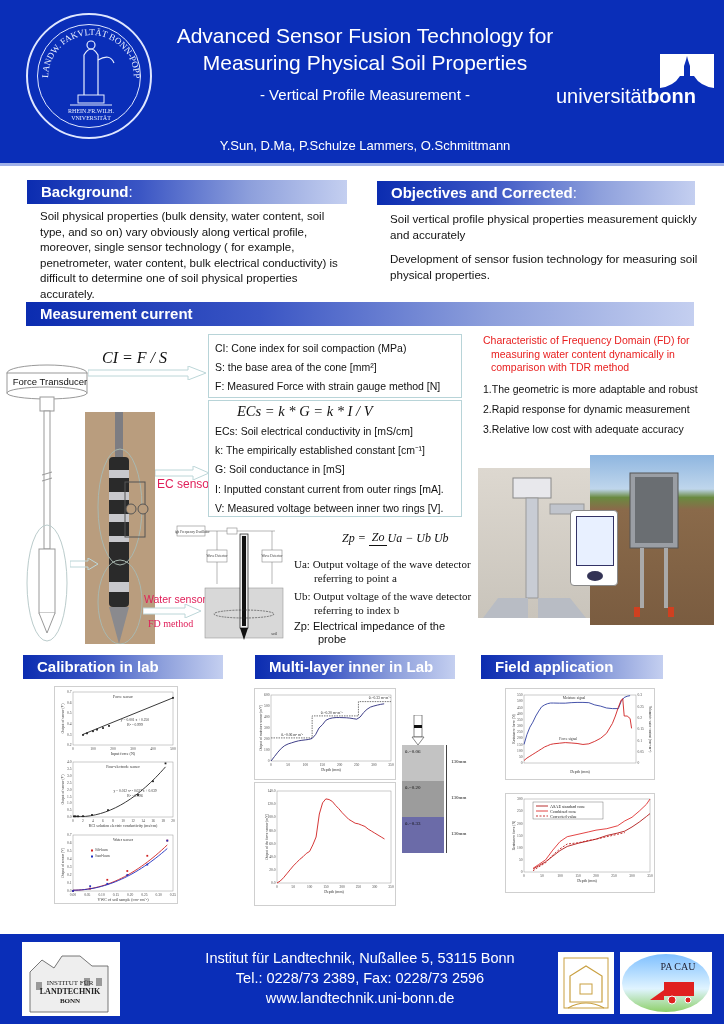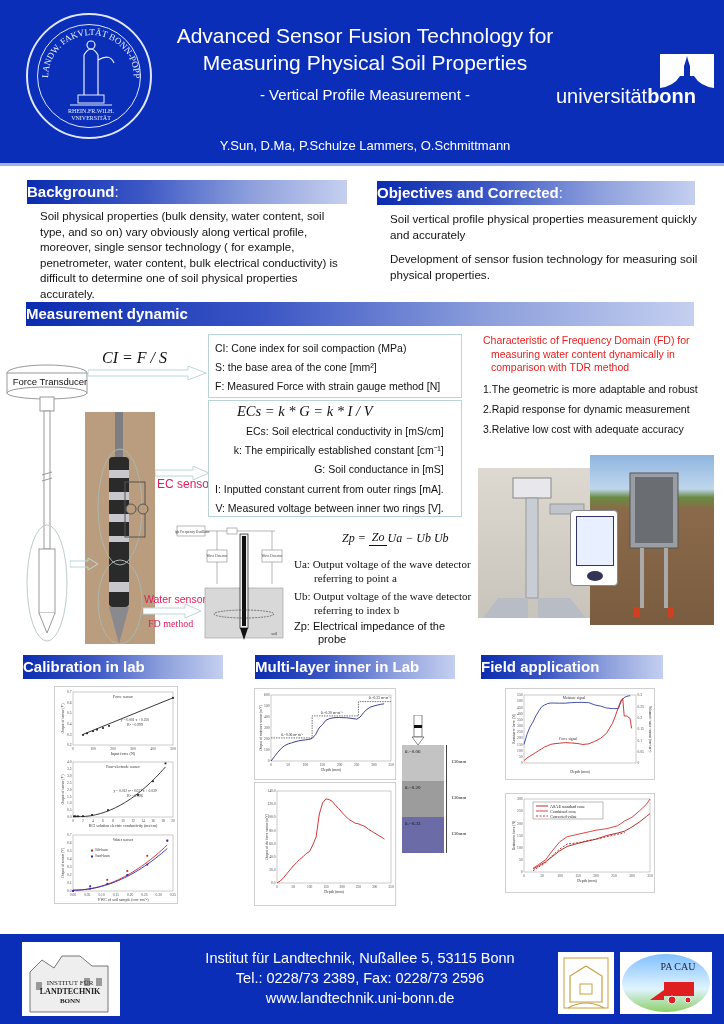--- a/index.html
+++ b/index.html
@@ -13,21 +13,21 @@
   .seal svg { position: absolute; left: 0; top: 0; }
   .title { position: absolute; left: 140px; top: 22px; width: 450px; text-align: center; color: #fff; font-size: 21px; line-height: 27px; }
   .subtitle { position: absolute; left: 140px; top: 86px; width: 450px; text-align: center; color: #fff; font-size: 15px; }
   .authors { position: absolute; left: 140px; top: 138px; width: 450px; text-align: center; color: #fff; font-size: 13px; }
   .ubonn { position: absolute; left: 556px; top: 54px; width: 158px; height: 54px; }
   .ubonn .tower { position: absolute; right: 0; top: 0; width: 54px; height: 52px; background: #fff; }
   .ubonn .label { position: absolute; left: 0; bottom: 0; color: #fff; font-size: 20px; white-space: nowrap; }
   .ubonn .label b { font-weight: bold; }
 
   
-  .sec { position: absolute; height: 24px; background: linear-gradient(90deg, #0b2cb0 0%, #3a55c4 35%, #8ea0dc 70%, #c4cff0 100%); color: #fff; font-weight: bold; font-size: 14px; line-height: 24px; }
+  .sec { position: absolute; height: 24px; background: linear-gradient(90deg, #0b2cb0 0%, #3a55c4 35%, #8ea0dc 70%, #c4cff0 100%); color: #fff; font-weight: bold; font-size: 14px; line-height: 24px; padding-left: 14px; }
   .sec.big { font-size: 15px; }
 
   .text { position: absolute; font-size: 11.6px; line-height: 15.5px; color: #111; }
 
   
   .boxline { position: absolute; border: 1px solid #b8d4d8; background: #fff; }
   .ital { font-family: "Liberation Serif", serif; font-style: italic; }
   .red { color: #e0205a; }
   .fdred { color: #e82020; }
   .arrow { position: absolute; }
@@ -73,21 +73,21 @@
   </div>
 </div>
 
 <div class="sec big" style="left:27px; top:180px; width:320px;"><span>Background</span><span style="font-weight:normal">:</span></div>
 <div class="text" style="left:40px; top:209px; width:300px; font-size:11.5px;">Soil physical properties (bulk density, water content, soil type, and so on) vary obviously along vertical profile, moreover, single sensor technology ( for example, penetrometer, water content, bulk electrical conductivity)  is difficult to determine one of soil physical properties accurately.</div>
 
 <div class="sec big" style="left:377px; top:181px; width:318px;"><span>Objectives and Corrected</span><span style="font-weight:normal">:</span></div>
 <div class="text" style="left:390px; top:211px; width:310px;">Soil vertical profile physical properties measurement quickly and accurately</div>
 <div class="text" style="left:390px; top:251px; width:310px;">Development of sensor fusion technology for measuring soil physical properties.</div>
 
-<div class="sec big" style="left:26px; top:302px; width:668px;">Measurement dynamic</div>
+<div class="sec big" style="left:26px; top:302px; width:668px;">Measurement current</div>
 
 <svg style="position:absolute; left:0; top:325px;" width="110" height="320">
   <ellipse cx="47" cy="48" rx="40" ry="8" fill="#fff" stroke="#999"></ellipse>
   <rect x="7" y="48" width="80" height="20" fill="#fff" stroke="#999"></rect>
   <ellipse cx="47" cy="68" rx="40" ry="6" fill="#fff" stroke="#999"></ellipse>
   <rect x="40" y="72" width="14" height="14" fill="#fff" stroke="#999"></rect>
   <rect x="44" y="86" width="6" height="138" fill="#fff" stroke="#999"></rect>
   <path d="M42 150 L52 147 M42 156 L52 153" stroke="#999"></path>
   <rect x="39" y="224" width="16" height="64" fill="#fff" stroke="#999"></rect>
   <path d="M39 288 L47 308 L55 288" fill="#fff" stroke="#999"></path>
@@ -126,21 +126,21 @@
     <div>CI: Cone index for soil compaction (MPa)</div>
     <div>S:  the base area of the cone [mm²]</div>
     <div>F:  Measured Force with strain gauge method [N]</div>
   </div>
 </div>
 
 <div class="text red" style="left:157px; top:453px; font-size:12px;margin-top:24px;">EC sensor</div>
 <svg class="arrow" style="left:155px; top:466px;" width="56" height="14">
     <path d="M0 4 H38 V0 L54 7 L38 14 V10 H0 Z" fill="#fff" stroke="#bcd6d8"></path>
   </svg>
-<div class="boxline" style="left:208px; top:400px; width:254px; height:117px;text-align:right;">
+<div class="boxline" style="left:208px; top:400px; width:254px; height:117px;">
   <div class="ital" style="position:absolute; left:28px; top:2px; font-size:14.5px;">ECs = k * G = k * I / V</div>
   <div class="text" style="left:6px; top:21px; font-size:10.5px; line-height:19.2px; white-space:nowrap;">
     <div>ECs: Soil electrical conductivity in [mS/cm]</div>
     <div> k: The empirically established constant [cm⁻¹]</div>
     <div>G: Soil conductance in [mS]</div>
     <div>I:  Inputted constant current from outer rings [mA].</div>
     <div>V: Measured voltage between inner two rings [V].</div>
   </div>
 </div>
 

